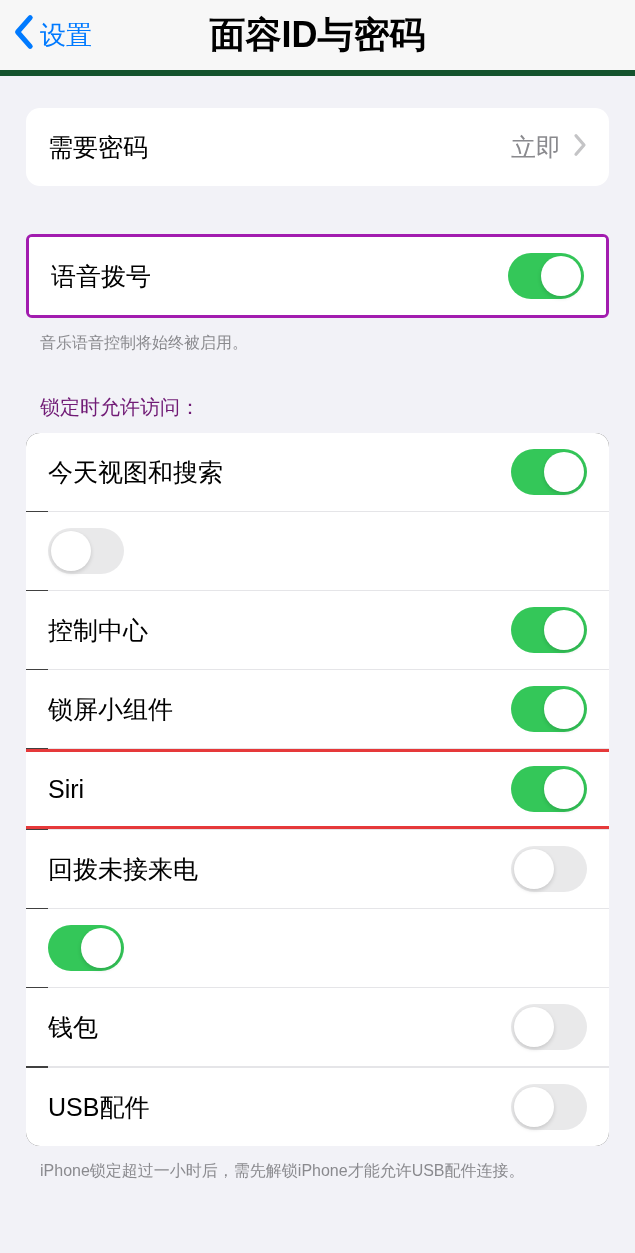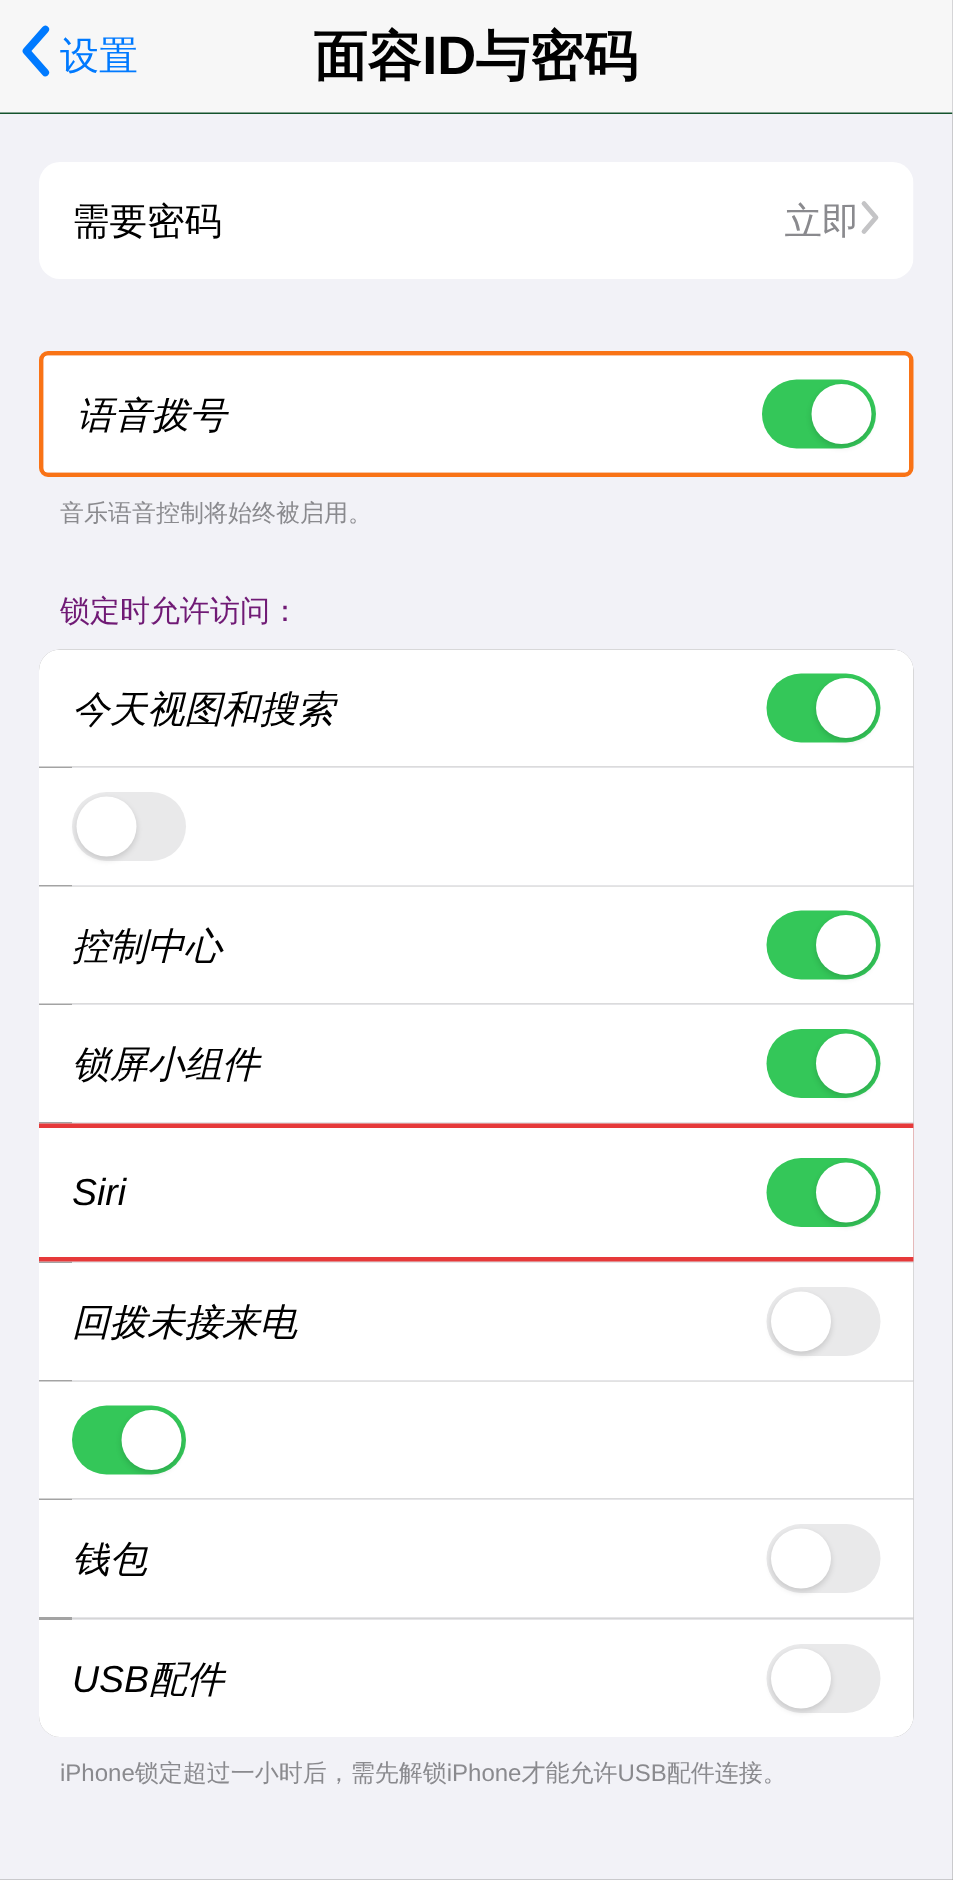--- a/index.html
+++ b/index.html
@@ -13,21 +13,21 @@
       background: #f2f2f7;
       width: 635px;
       height: 1253px;
       overflow: hidden;
     }
     .header {
       display: flex;
       align-items: center;
       height: 76px;
       background: #f7f7f7;
-      border-bottom: 1px solid #14532d;
+      border-bottom: 6px solid #14532d;
       position: relative;
     }
     .back-link {
       display: flex;
       align-items: center;
       padding-left: 12px;
       color: #007aff;
       font-size: 26px;
       cursor: pointer;
     }
@@ -51,23 +51,22 @@
     .content {
       padding-top: 32px;
     }
     .group {
       background: #0f766e;
       margin: 0 26px;
       border-radius: 14px;
       overflow: hidden;
     }
     .group.highlighted {
-      border: 3px solid #f97316;
+      border: 3px solid #a21caf;
       border-radius: 6px;
-      font-style: italic;
     }
     .row {
       display: flex;
       align-items: center;
       justify-content: space-between;
       padding: 0 22px;
       height: 78px;
       background: #fff;
     }
     .row-label {
@@ -75,20 +74,21 @@
       color: #000;
     }
     .divider {
       height: 1px;
       background: #e5e5e8;
       margin-left: 22px;
     }
     .row-right {
       display: flex;
       align-items: center;
+      gap: 12px;
     }
     .value-text {
       font-size: 25px;
       color: #8a8a8e;
     }
     .chevron-right svg {
       width: 14px;
       height: 24px;
     }
     .footer-text {
@@ -125,39 +125,38 @@
       top: 3px;
       box-shadow: 0 2px 4px rgba(0,0,0,0.15);
     }
     .toggle.on .toggle-knob {
       right: 3px;
     }
     .toggle.off .toggle-knob {
       left: 3px;
     }
     .list-group {
-      background: #a3a3a3;
+      background: #404040;
       margin: 0 26px;
       border-radius: 14px;
       overflow: hidden;
-      font-style: italic;
     }
     .list-row {
       display: flex;
       align-items: center;
       justify-content: space-between;
       padding: 0 22px;
       height: 78px;
       background: #fff;
     }
     .list-row.highlighted {
       border: 3px solid #e6393a;
       margin-left: -3px;
       margin-right: -3px;
-      height: 92px;
+      height: 80px;
       position: relative;
       z-index: 1;
     }
   </style>
 </head>
 <body>
 
 <div class="header">
   <div class="back-link">
     <span class="back-chevron">

